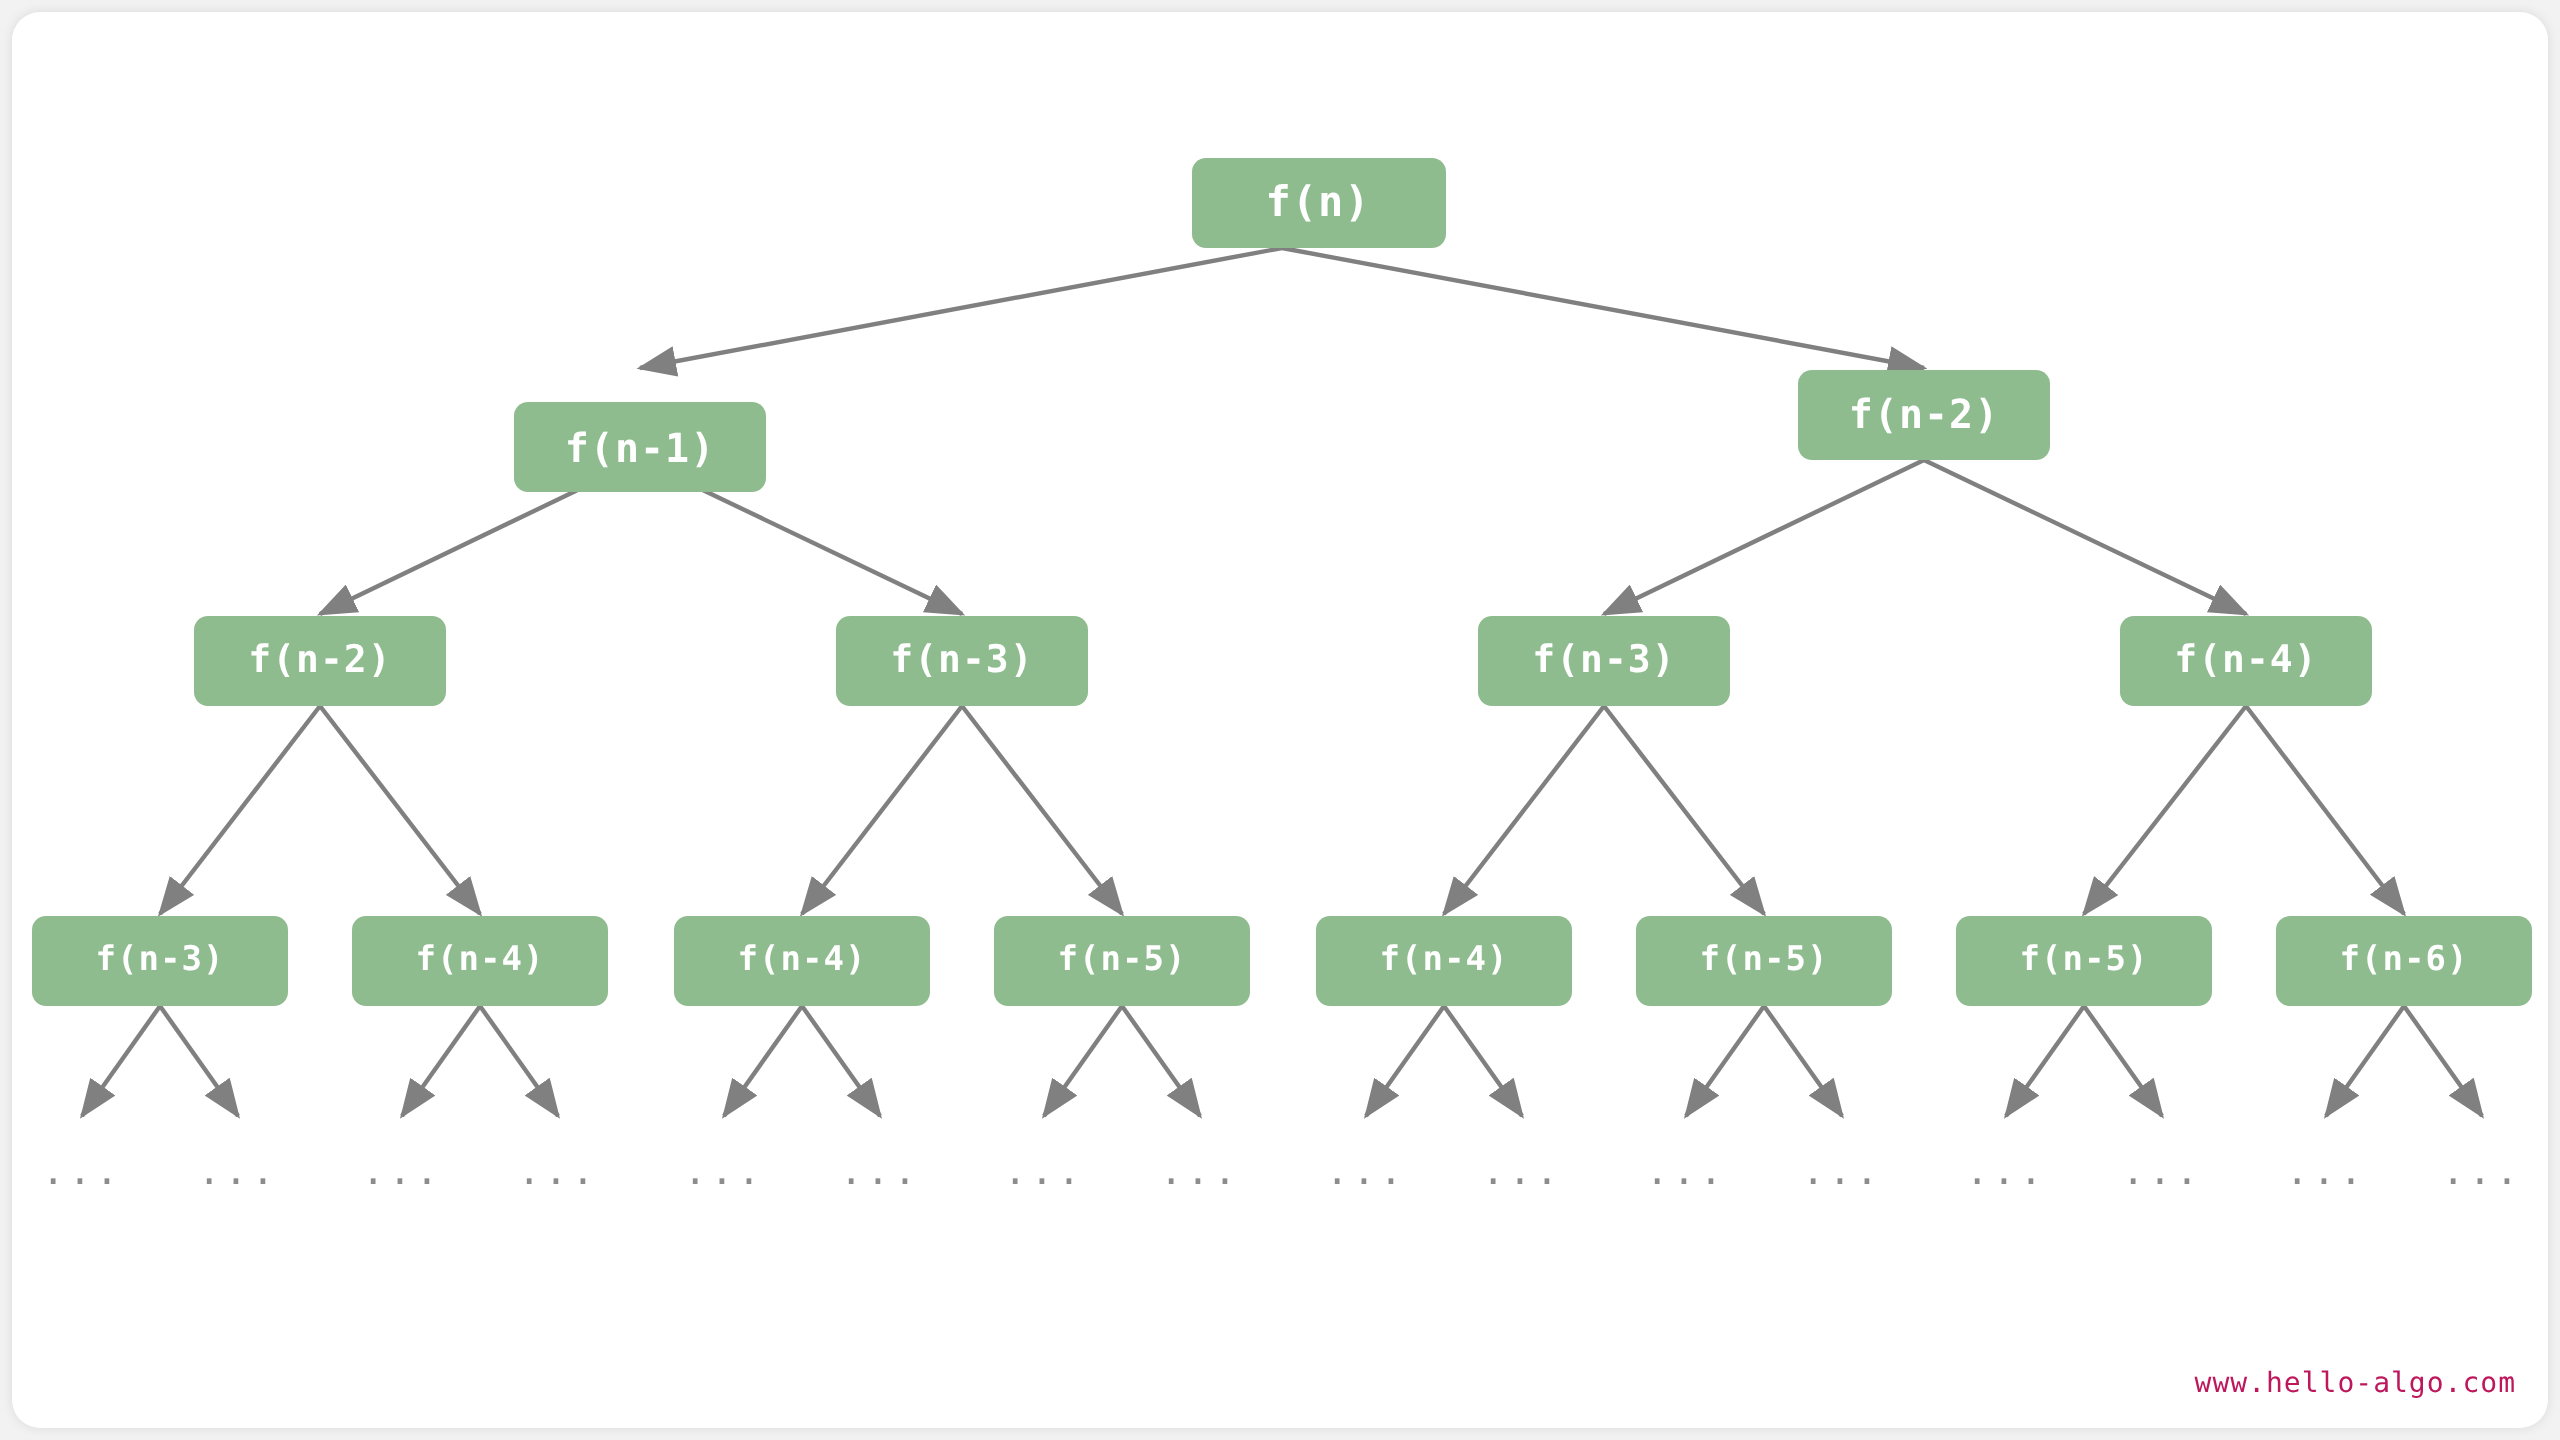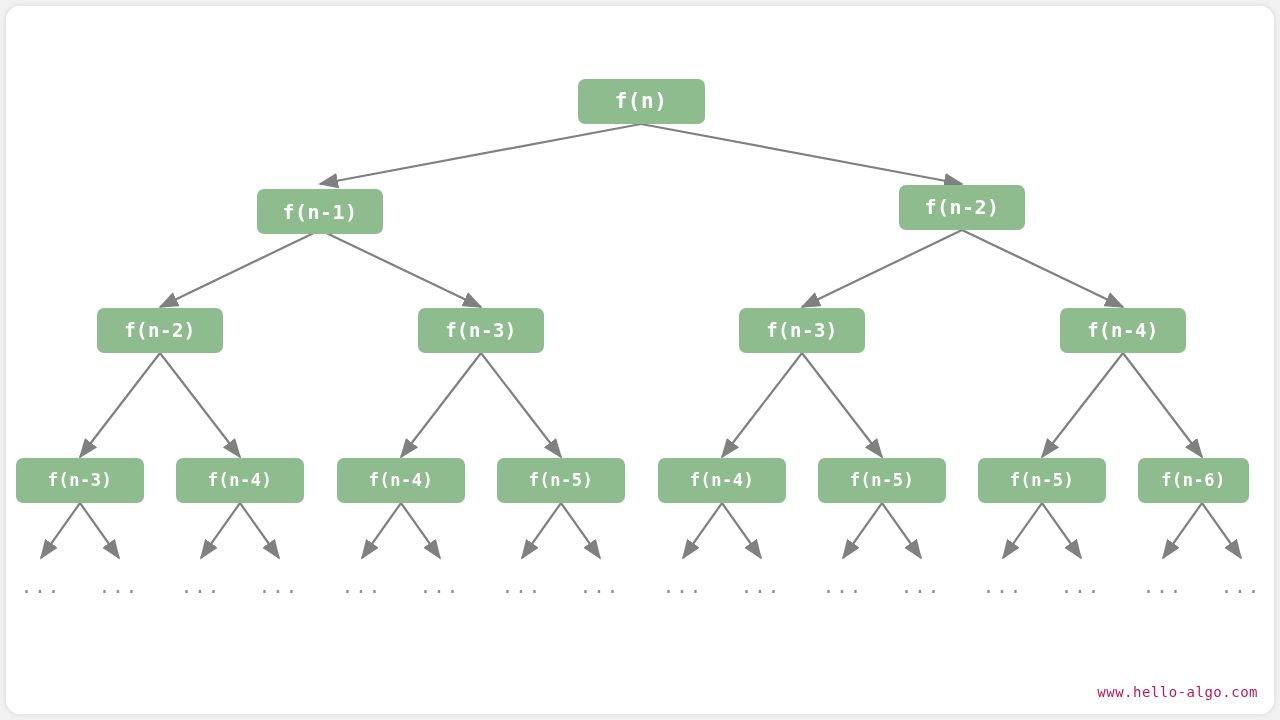--- a/index.html
+++ b/index.html
@@ -42,21 +42,21 @@
     color: #ffffff;
     display: flex;
     align-items: center;
     justify-content: center;
     font-family: "DejaVu Sans Mono", monospace;
     font-weight: bold;
     letter-spacing: 0.5px;
     white-space: nowrap;
     box-sizing: border-box;
   }
-  .node.lvl0 { font-size: 21px; }
+  .node.lvl0 { font-size: 21px; margin-left: 18px; }
   .node.lvl1 { font-size: 20px; }
   .node.lvl2 { font-size: 19px; }
   .node.lvl3 { font-size: 17px; }
   .ellipsis {
     position: absolute;
     color: #8c8c8c;
     font-family: "DejaVu Sans Mono", monospace;
     font-size: 19px;
     letter-spacing: 2px;
     transform: translateX(-50%);
@@ -113,34 +113,34 @@
         <line x1="882" y1="503" x2="921" y2="558" stroke="#808080" stroke-width="2.2" marker-end="url(#arrowhead)"></line>
         <line x1="1042" y1="503" x2="1003" y2="558" stroke="#808080" stroke-width="2.2" marker-end="url(#arrowhead)"></line>
         <line x1="1042" y1="503" x2="1081" y2="558" stroke="#808080" stroke-width="2.2" marker-end="url(#arrowhead)"></line>
         <line x1="1202" y1="503" x2="1163" y2="558" stroke="#808080" stroke-width="2.2" marker-end="url(#arrowhead)"></line>
         <line x1="1202" y1="503" x2="1241" y2="558" stroke="#808080" stroke-width="2.2" marker-end="url(#arrowhead)"></line>
       </g>
   </svg>
 
   <div id="node-layer">
       <div class="node lvl0" style="left: 577.5px; top: 78.5px; width: 127px; height: 45px; background: rgb(143, 188, 143); color: rgb(255, 255, 255);">f(n)</div>
-      <div class="node lvl1" style="left: 257px; top: 189px; width: 126px; height: 45px; background: rgb(143, 188, 143); color: rgb(255, 255, 255);">f(n-1)</div>
+      <div class="node lvl1" style="left: 257px; top: 201px; width: 126px; height: 45px; background: rgb(143, 188, 143); color: rgb(255, 255, 255);">f(n-1)</div>
       <div class="node lvl1" style="left: 899px; top: 184.5px; width: 126px; height: 45px; background: rgb(143, 188, 143); color: rgb(255, 255, 255);">f(n-2)</div>
       <div class="node lvl2" style="left: 97px; top: 307.5px; width: 126px; height: 45px; background: rgb(143, 188, 143); color: rgb(255, 255, 255);">f(n-2)</div>
       <div class="node lvl2" style="left: 418px; top: 307.5px; width: 126px; height: 45px; background: rgb(143, 188, 143); color: rgb(255, 255, 255);">f(n-3)</div>
       <div class="node lvl2" style="left: 739px; top: 307.5px; width: 126px; height: 45px; background: rgb(143, 188, 143); color: rgb(255, 255, 255);">f(n-3)</div>
       <div class="node lvl2" style="left: 1060px; top: 307.5px; width: 126px; height: 45px; background: rgb(143, 188, 143); color: rgb(255, 255, 255);">f(n-4)</div>
       <div class="node lvl3" style="left: 16px; top: 457.5px; width: 128px; height: 45px; background: rgb(143, 188, 143); color: rgb(255, 255, 255);">f(n-3)</div>
       <div class="node lvl3" style="left: 176px; top: 457.5px; width: 128px; height: 45px; background: rgb(143, 188, 143); color: rgb(255, 255, 255);">f(n-4)</div>
       <div class="node lvl3" style="left: 337px; top: 457.5px; width: 128px; height: 45px; background: rgb(143, 188, 143); color: rgb(255, 255, 255);">f(n-4)</div>
       <div class="node lvl3" style="left: 497px; top: 457.5px; width: 128px; height: 45px; background: rgb(143, 188, 143); color: rgb(255, 255, 255);">f(n-5)</div>
       <div class="node lvl3" style="left: 658px; top: 457.5px; width: 128px; height: 45px; background: rgb(143, 188, 143); color: rgb(255, 255, 255);">f(n-4)</div>
       <div class="node lvl3" style="left: 818px; top: 457.5px; width: 128px; height: 45px; background: rgb(143, 188, 143); color: rgb(255, 255, 255);">f(n-5)</div>
       <div class="node lvl3" style="left: 978px; top: 457.5px; width: 128px; height: 45px; background: rgb(143, 188, 143); color: rgb(255, 255, 255);">f(n-5)</div>
-      <div class="node lvl3" style="left: 1138px; top: 457.5px; width: 111px; height: 45px; background: rgb(143, 188, 143); color: rgb(255, 255, 255);">f(n-6)</div>
+      <div class="node lvl3" style="left: 1138px; top: 457.5px; width: 128px; height: 45px; background: rgb(143, 188, 143); color: rgb(255, 255, 255);">f(n-6)</div>
     </div>
   <div id="ellipsis-layer">
       <div class="ellipsis" style="left: 41px; top: 575px;">...</div>
       <div class="ellipsis" style="left: 119px; top: 575px;">...</div>
       <div class="ellipsis" style="left: 201px; top: 575px;">...</div>
       <div class="ellipsis" style="left: 279px; top: 575px;">...</div>
       <div class="ellipsis" style="left: 362px; top: 575px;">...</div>
       <div class="ellipsis" style="left: 440px; top: 575px;">...</div>
       <div class="ellipsis" style="left: 522px; top: 575px;">...</div>
       <div class="ellipsis" style="left: 600px; top: 575px;">...</div>

